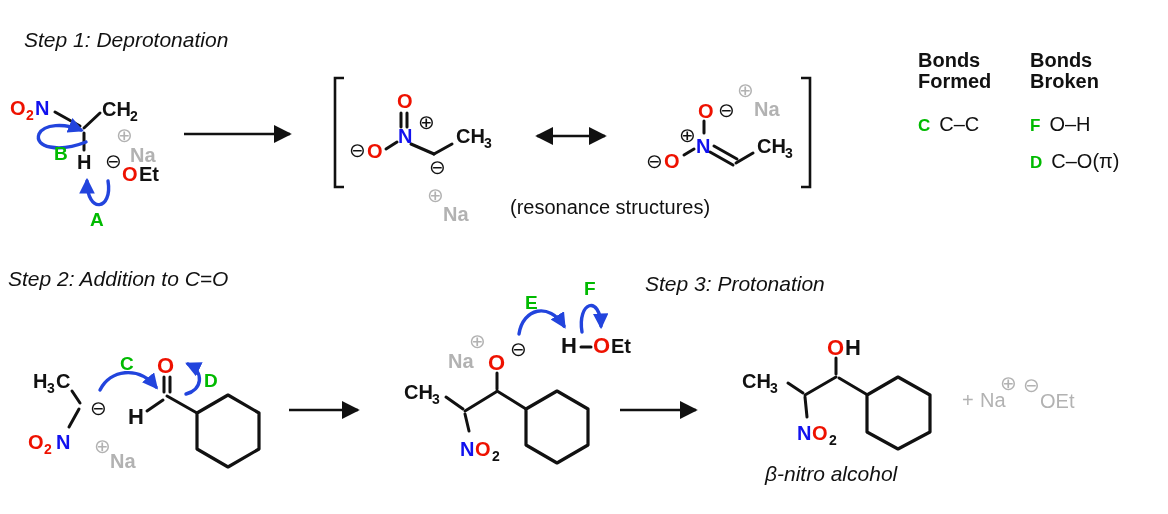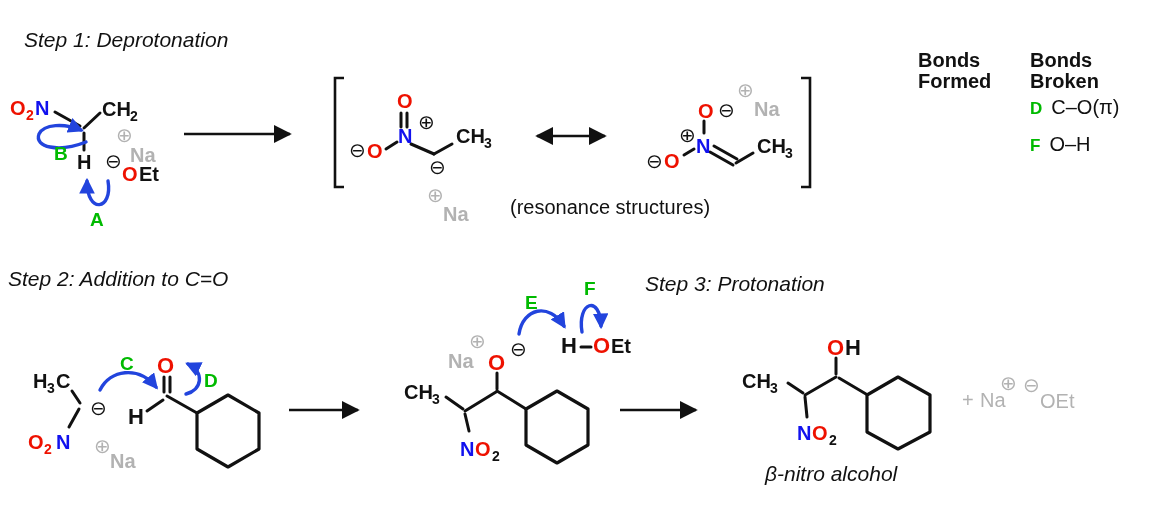--- a/index.html
+++ b/index.html
@@ -24,21 +24,21 @@
   
   .bond{stroke:#111;stroke-width:3;stroke-linecap:round;fill:none;}
   .ring{stroke:#111;stroke-width:3.2;stroke-linejoin:round;fill:none;}
   .rxn {stroke:#111;stroke-width:2.6;fill:none;}
   .bracket{stroke:#111;stroke-width:2.6;fill:none;}
   .curved{stroke:#2244dd;stroke-width:3.4;fill:none;stroke-linecap:round;}
 
   
   .bonds-col{position:absolute;top:50px;width:120px;}
   .bonds-header{font-size:20px;font-weight:bold;line-height:21px;white-space:pre-line;
-                color:#111;margin-bottom:4px;}
+                color:#111;margin-bottom:21px;}
   .bond-row{margin-bottom:13px;font-size:20px;line-height:22px;color:#111;}
   .bond-key{color:#00ba00;font-weight:bold;font-size:17px;margin-right:9px;}
 </style>
 </head>
 <body>
 
 <div class="canvas">
 
   <svg class="mech" width="1168" height="514" viewBox="0 0 1168 514">
     <defs>
@@ -215,26 +215,29 @@
       <text x="980" y="407" class="grayTxt">Na</text>
       <text x="1000" y="390" class="charge gray">⊕</text>
       <text x="1023" y="392" class="charge gray">⊖</text>
       <text x="1040" y="408" class="grayTxt">OEt</text>
     </g>
   </svg>
 
   <div class="bonds-col" style="left:918px;">
     <div class="bonds-header">Bonds
 Formed</div>
+    <div class="bond-row">
+      <span class="bond-key">C</span><span class="bond-name">C–C</span>
+    </div>
   </div>
 
   <div class="bonds-col" style="left:1030px;">
     <div class="bonds-header">Bonds
 Broken</div>
     <div class="bond-row">
+      <span class="bond-key">F</span><span class="bond-name">O–H</span>
+    </div>
+    <div class="bond-row">
       <span class="bond-key">D</span><span class="bond-name">C–O(π)</span>
     </div>
-    <div class="bond-row">
-      <span class="bond-key">F</span><span class="bond-name">O–H</span>
-    </div>
   </div>
 
 </div>
 
 </body></html>

